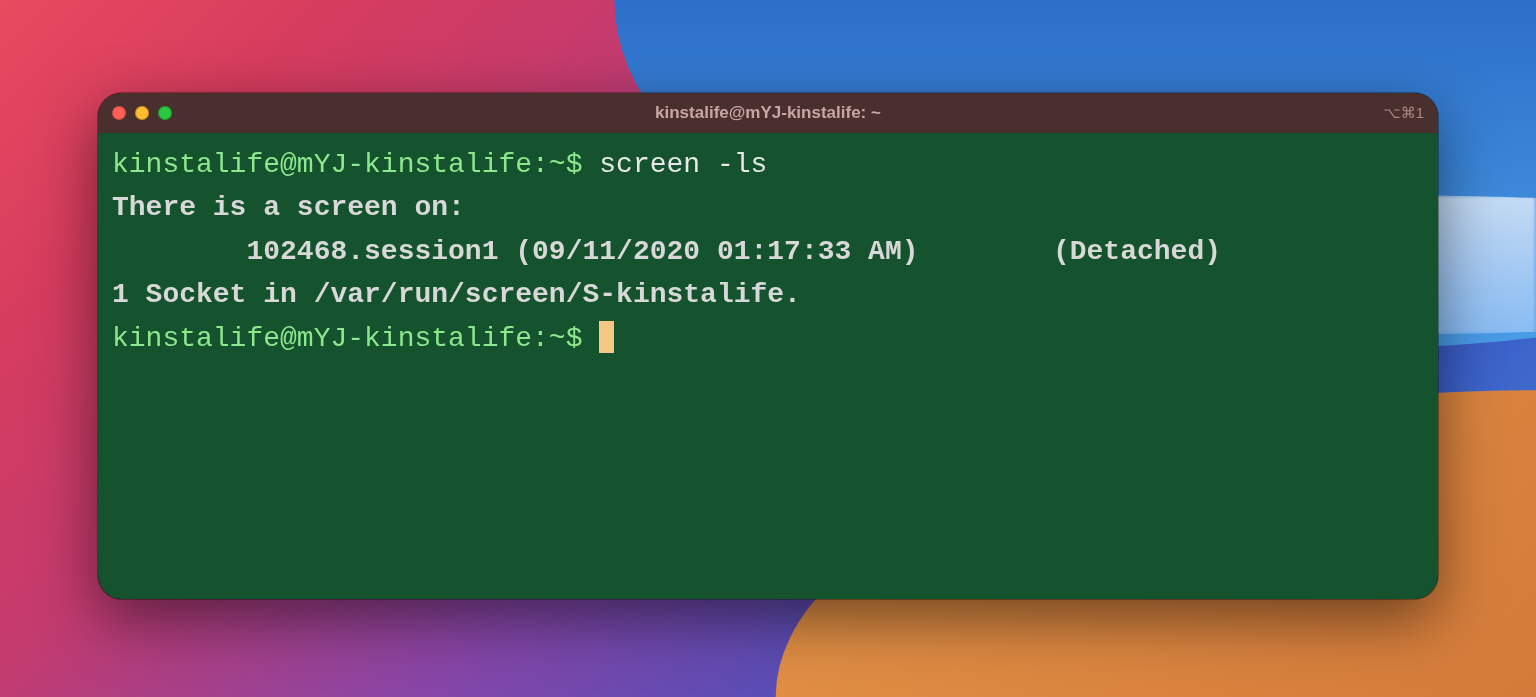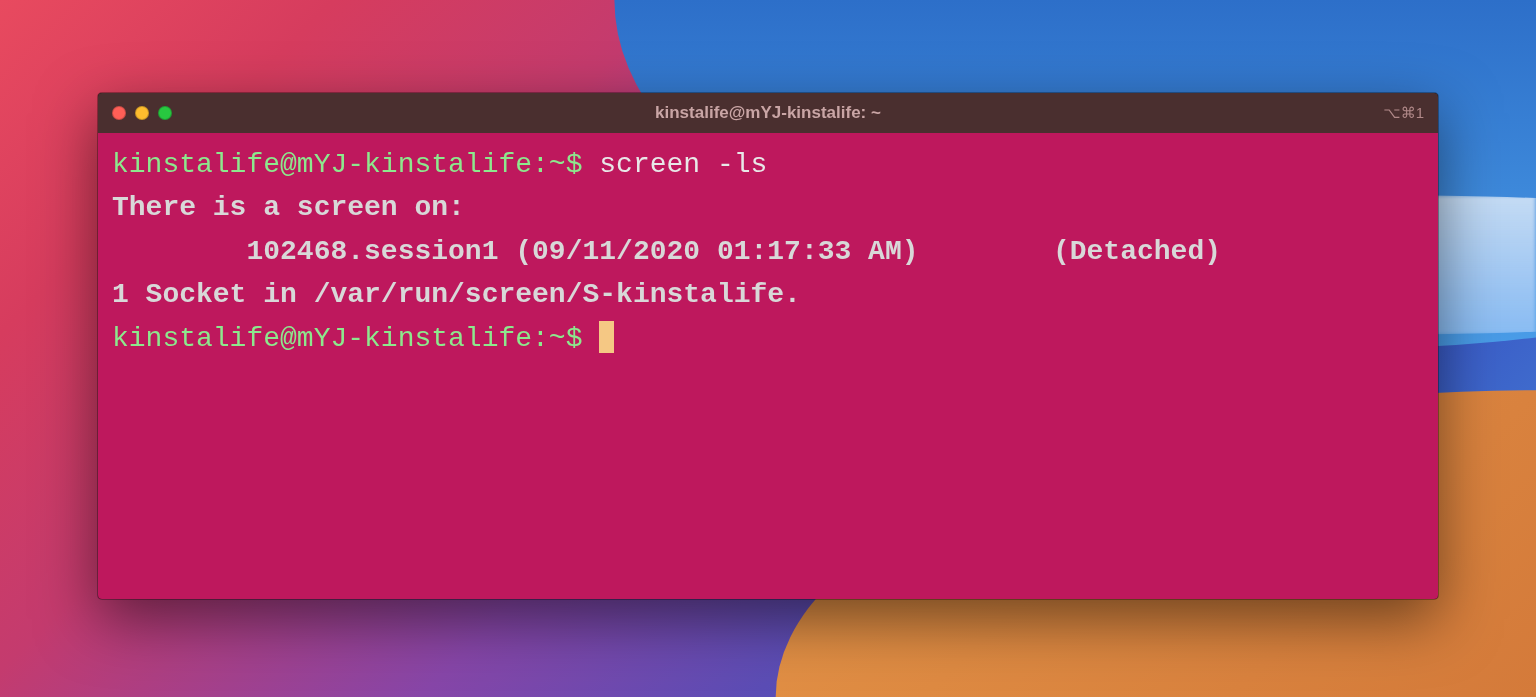--- a/index.html
+++ b/index.html
@@ -55,21 +55,21 @@
       filter: blur(2px);
     }
     
     .terminal-window {
       position: absolute;
       left: 98px;
       top: 93px;
       width: 1340px;
       height: 506px;
       background: #000000;
-      border-radius: 4px;
+      border-radius: 24px;
       box-shadow: 0 20px 60px rgba(0, 0, 0, 0.5), 0 0 0 1px rgba(0,0,0,0.3);
       overflow: hidden;
       display: flex;
       flex-direction: column;
     }
     
     .titlebar {
       height: 40px;
       background: #4a2f2f;
       display: flex;
@@ -108,21 +108,21 @@
     
     .tab-indicator {
       margin-left: auto;
       color: #b08888;
       font-size: 15px;
       font-weight: 400;
     }
     
     .terminal-body {
       flex: 1;
-      background: #be185d;
+      background: #14532d;
       padding: 10px 14px;
       font-family: "SF Mono", Menlo, Monaco, Consolas, "Courier New", monospace;
       font-size: 28px;
       line-height: 1.55;
       color: #d4d4d4;
       white-space: pre;
       overflow: hidden;
     }
     
     .prompt { color: #8de88d; }

